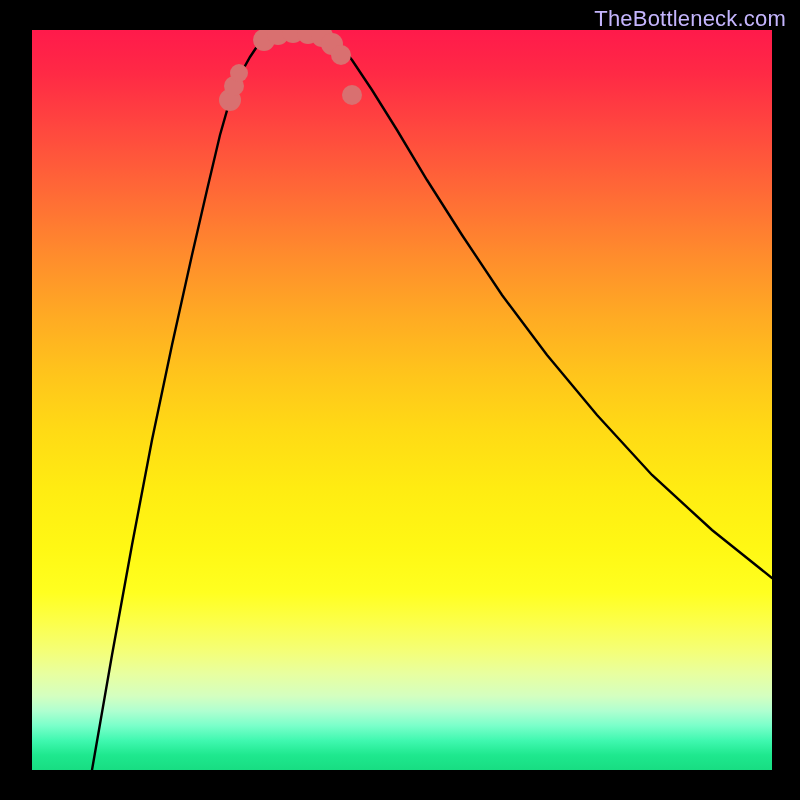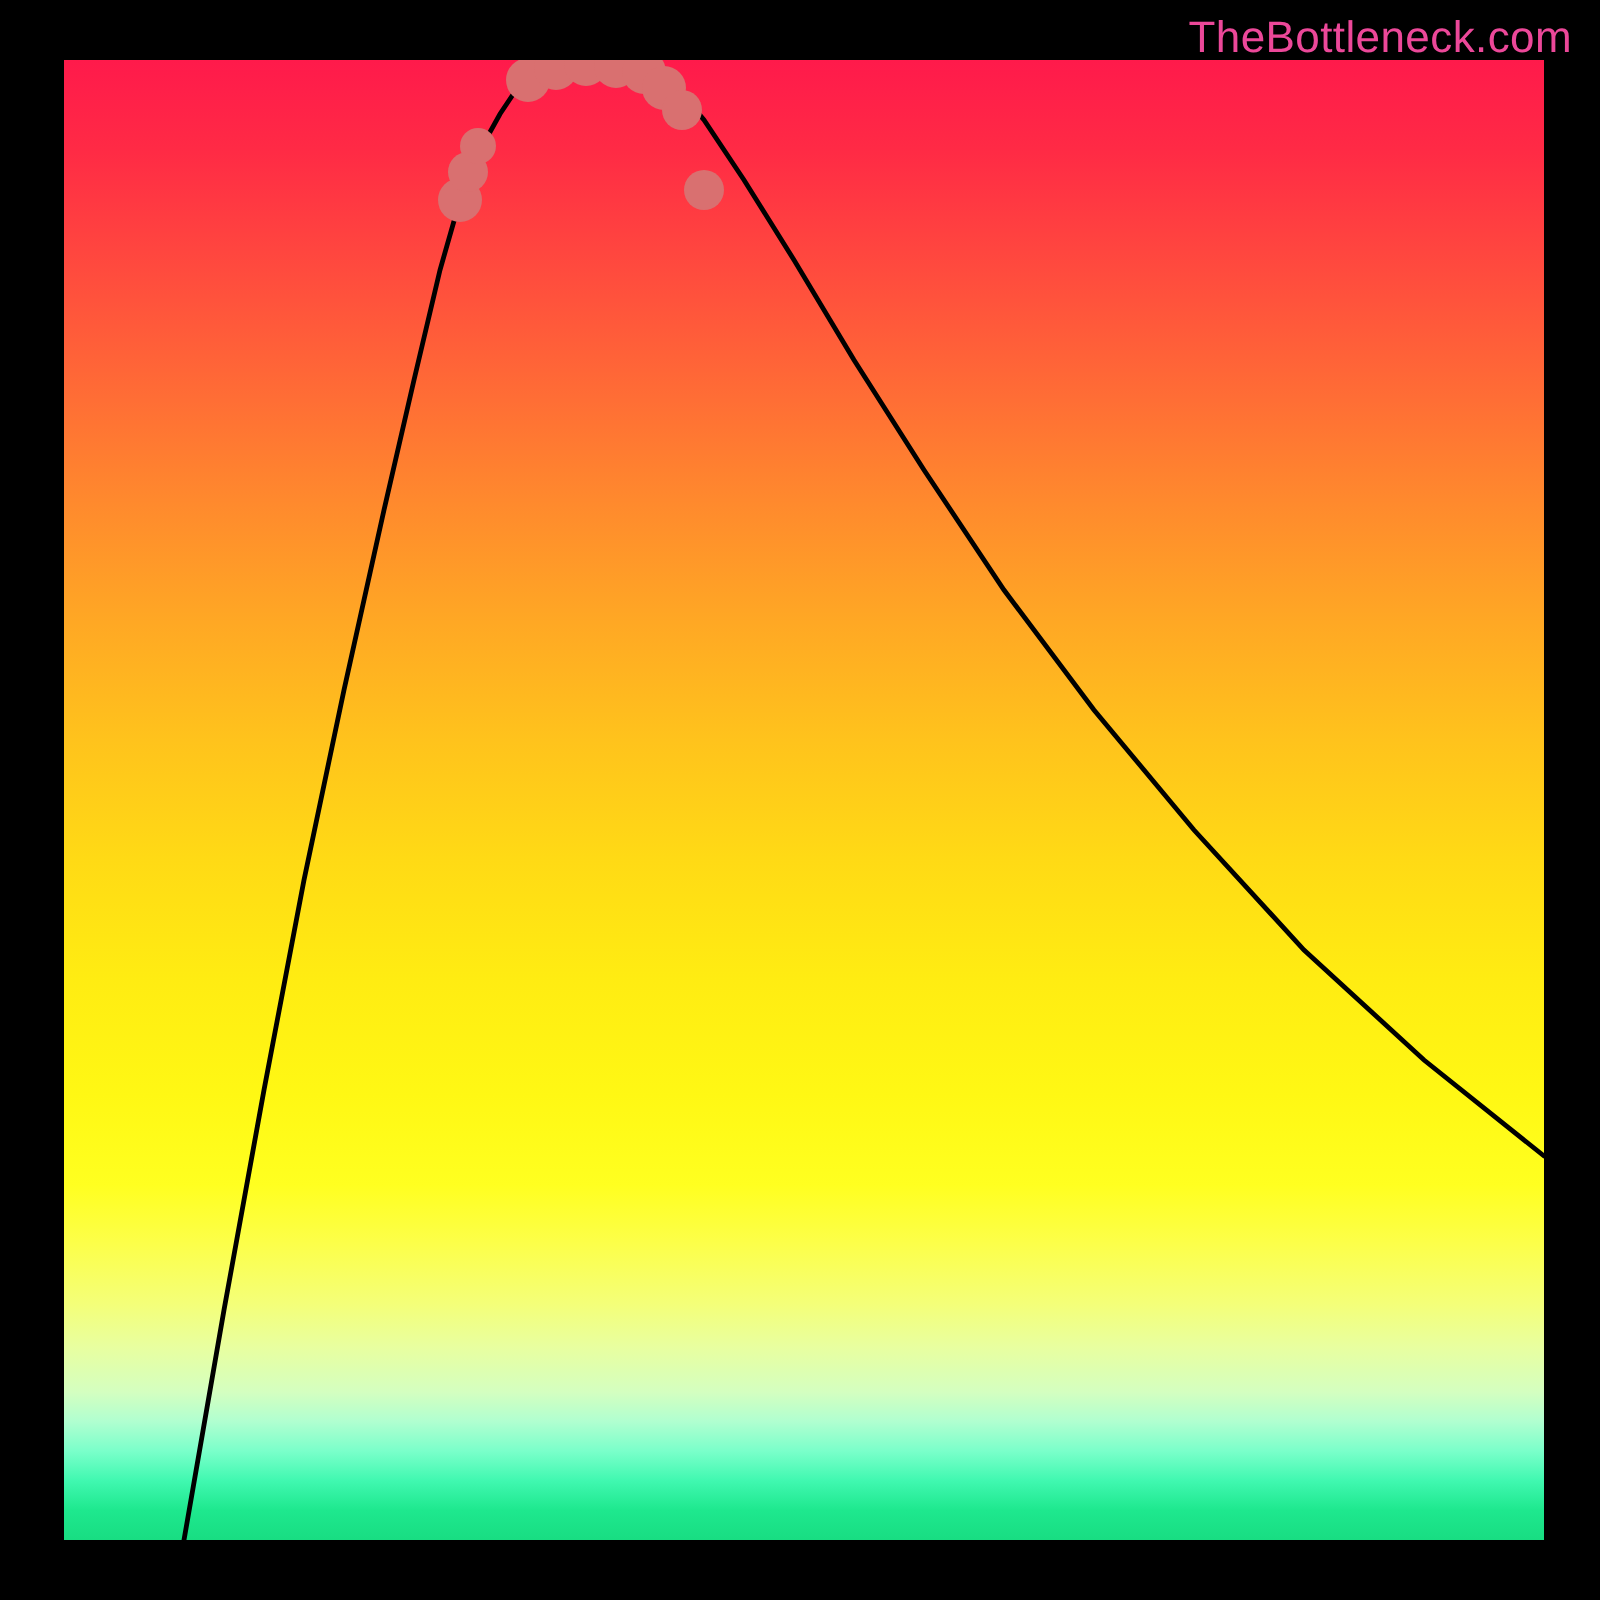--- a/index.html
+++ b/index.html
@@ -47,21 +47,21 @@
       #18dd82 100%
     );
   }
   .watermark {
     position: absolute;
     top: 6px;
     right: 14px;
     font-family: Arial, Helvetica, sans-serif;
     font-size: 22px;
     font-weight: 500;
-    color: #ec4899;
+    color: #c4b5fd;
     letter-spacing: 0.2px;
     user-select: none;
     margin-left: 12px;
   }
   svg.curve {
     position: absolute;
     left: 0;
     top: 0;
     width: 740px;
     height: 740px;

